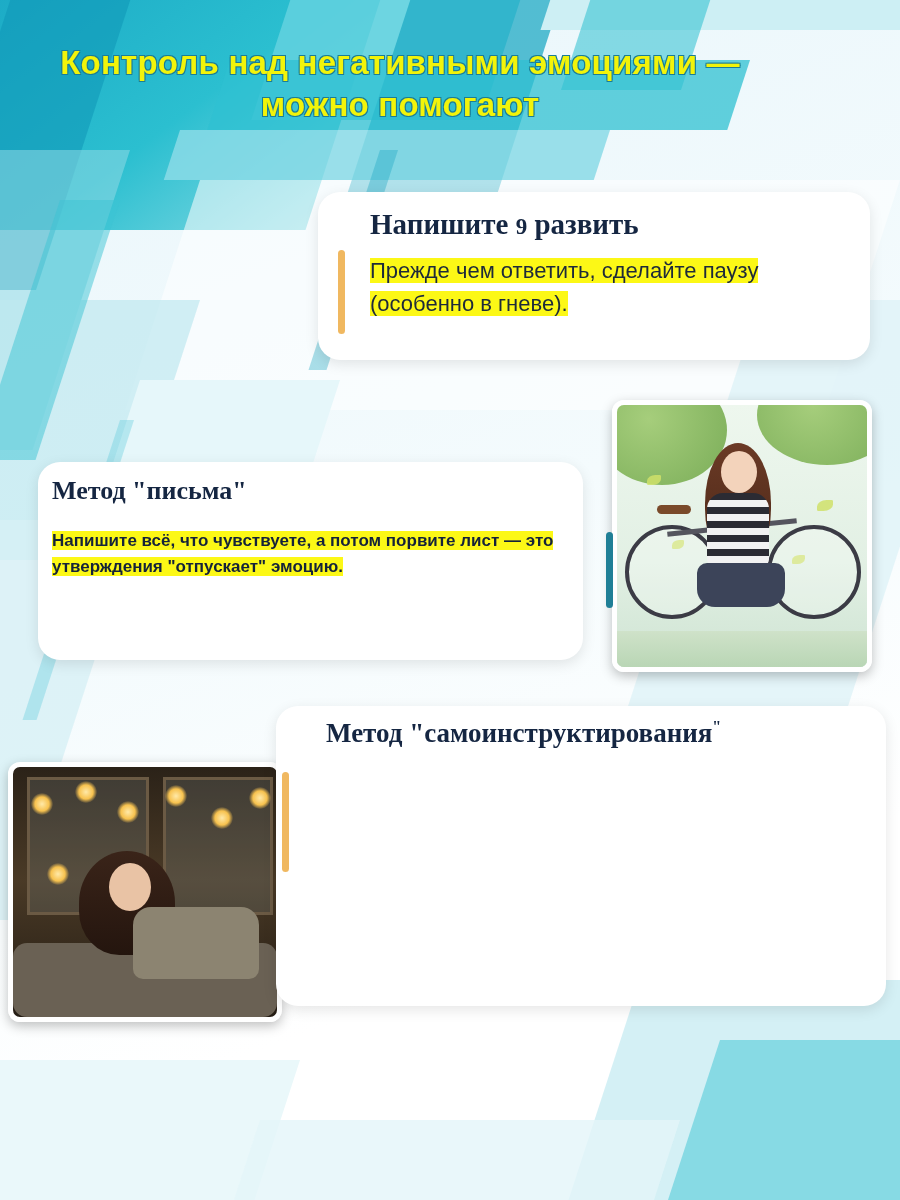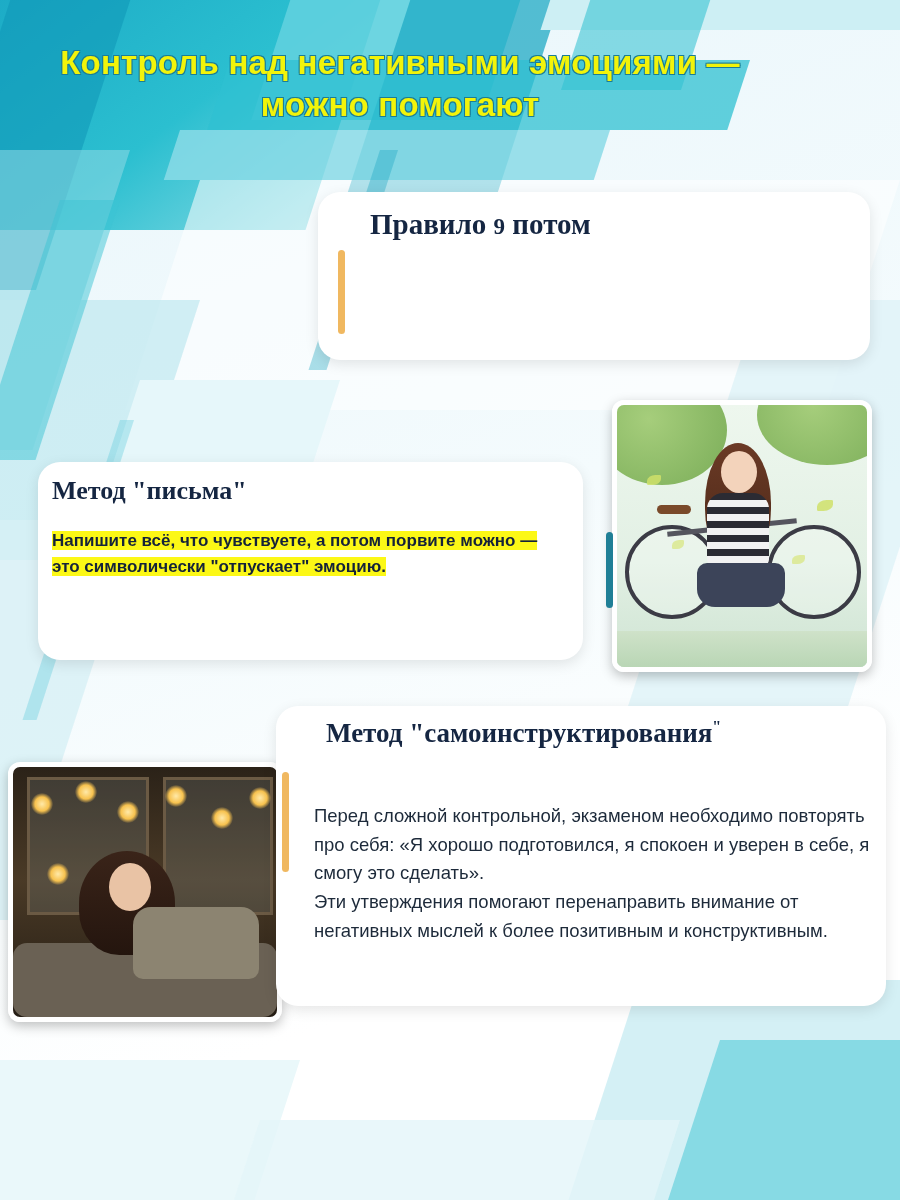--- a/index.html
+++ b/index.html
@@ -352,21 +352,24 @@
   <div class="shape s-bottom2"></div>
   <div class="shape s-bottom3"></div>
   <div class="shape s-bottom4"></div>
 </div>
 
 <div class="title">Контроль над негативными эмоциями — можно помогают</div>
 
 <div class="card" id="card-rule10">
   <div class="accent-bar"></div>
   <div class="card-heading">
-    <span>Правило </span><span class="small-num">9</span><span> потом</span>
+    <span>Напишите </span><span class="small-num">9</span><span> развить</span>
+  </div>
+  <div class="card-body">
+    <span class="hl">Прежде чем ответить, сделайте паузу (особенно в гневе).</span>
   </div>
 </div>
 
 <div class="photo" id="photo-bike">
   <div class="bk-sky"></div>
   <div class="bk-tree" style="left:-20px; top:-30px; width:130px; height:110px;"></div>
   <div class="bk-tree" style="left:140px; top:-40px; width:140px; height:100px;"></div>
   <div class="bk-leaf" style="left:30px; top:70px; width:14px; height:10px;"></div>
   <div class="bk-leaf" style="left:200px; top:95px; width:16px; height:11px;"></div>
   <div class="bk-leaf" style="left:175px; top:150px; width:13px; height:9px;"></div>
@@ -380,21 +383,21 @@
   <div class="fig-hair" style="left:88px; top:38px; width:66px; height:120px;"></div>
   <div class="fig-face" style="left:104px; top:46px; width:36px; height:42px;"></div>
   <div class="fig-body" style="left:90px; top:88px; width:62px; height:74px;"></div>
   <div class="fig-legs" style="left:80px; top:158px; width:88px; height:44px;"></div>
 </div>
 
 <div class="card" id="card-letter">
   <div class="accent-bar"></div>
   <div class="card-heading">Метод "письма"</div>
   <div class="card-body">
-    <span class="hl">Напишите всё, что чувствуете, а потом порвите можно — это символически "отпускает" эмоцию.</span>
+    <span class="hl">Напишите всё, что чувствуете, а потом порвите лист — это утверждения "отпускает" эмоцию.</span>
   </div>
 </div>
 
 <div class="photo" id="photo-window">
   <div class="wn-frame" style="left:14px; top:10px; width:116px; height:132px;"></div>
   <div class="wn-frame" style="left:150px; top:10px; width:104px; height:132px;"></div>
   <div class="wn-glow" style="left:18px; top:26px;"></div>
   <div class="wn-glow" style="left:62px; top:14px;"></div>
   <div class="wn-glow" style="left:104px; top:34px;"></div>
   <div class="wn-glow" style="left:152px; top:18px;"></div>
@@ -406,14 +409,13 @@
   <div class="wn-person-hair" style="left:66px; top:84px; width:96px; height:104px;"></div>
   <div class="wn-person-face" style="left:96px; top:96px; width:42px; height:48px;"></div>
   <div class="wn-person-body" style="left:120px; top:140px; width:126px; height:72px;"></div>
 </div>
 
 <div class="card" id="card-selfinstr">
   <div class="accent-bar"></div>
   <div class="card-heading">
     <span>Метод "самоинструктирования</span><span class="quote-small">"</span>
   </div>
-  <div class="card-body" id="selfinstr-body">Перед сложной контрольной, экзаменом необходимо повторять про себя: «Я хорошо подготовился, я спокоен и уверен в себе, я смогу это сделать».<br>Эти утверждения помогают перенаправить внимание от негативных мыслей к более позитивным и конструктивным.</div>
 </div>
 
 </body></html>

